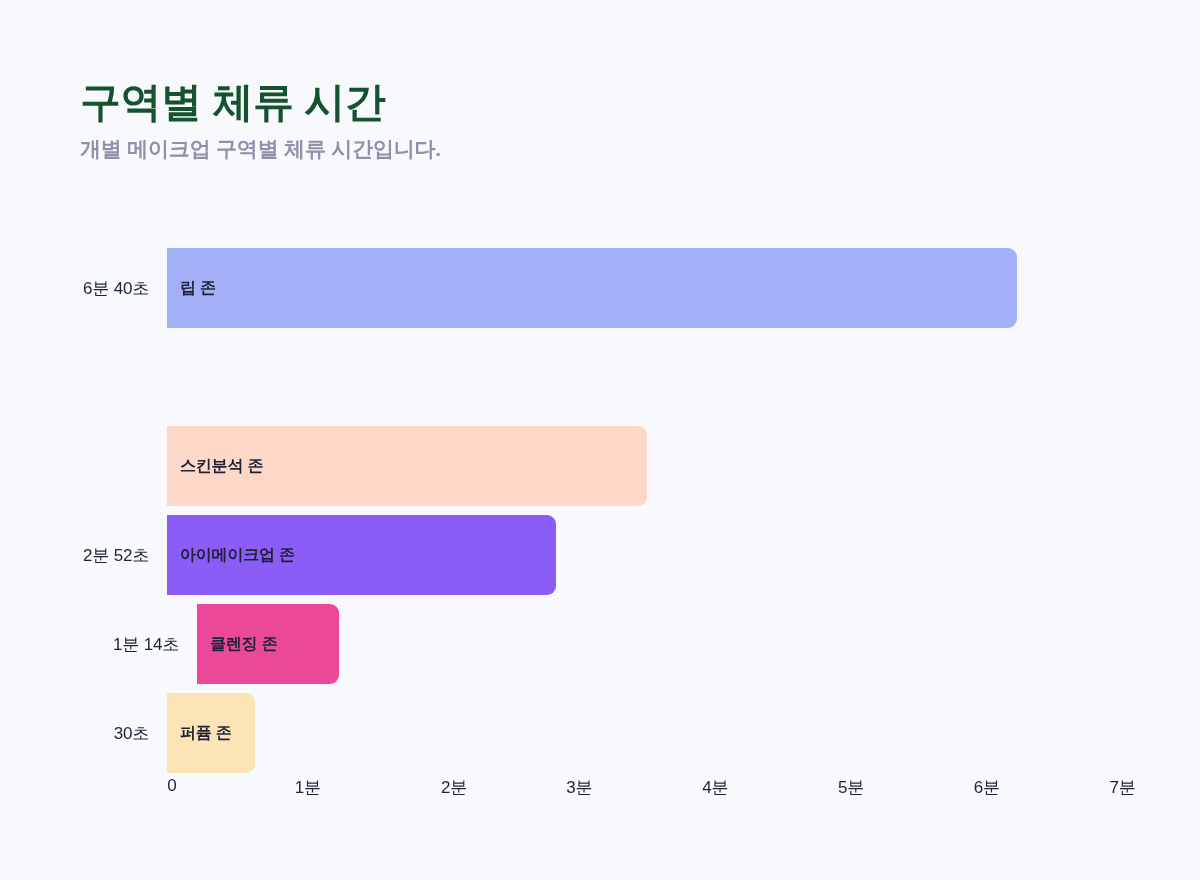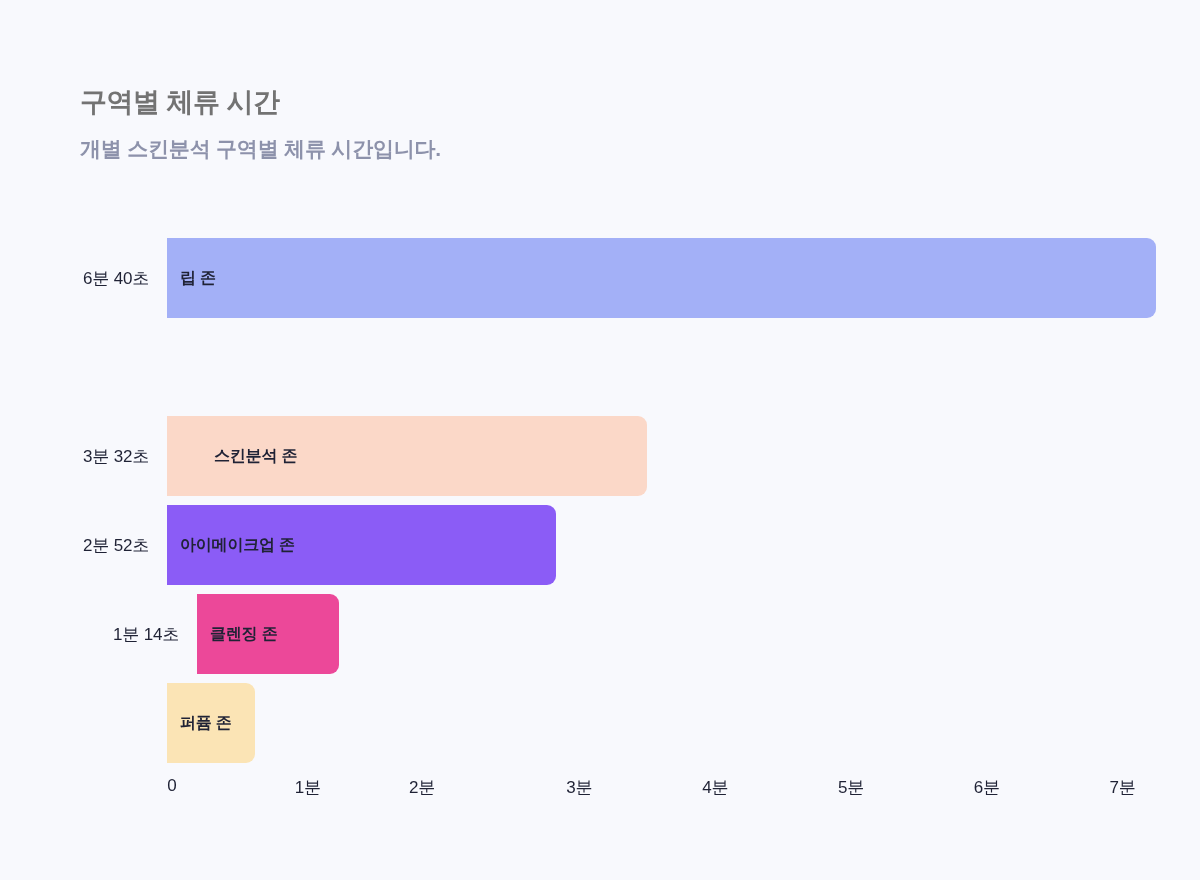--- a/index.html
+++ b/index.html
@@ -27,43 +27,43 @@
 
   
   .chart-header {
     position: absolute;
     left: 80px;
     top: 76px;
     width: 1000px;
   }
   .chart-title {
     margin: 0;
-    font-size: 27px;
+    font-size: 41px;
     line-height: 52px;
     font-weight: 700;
     letter-spacing: -0.5px;
-    color: #737373;
+    color: #14532d;
     white-space: nowrap;
   }
   .chart-subtitle {
     margin: 0;
     padding-top: 7px;
     font-size: 21px;
     line-height: 28px;
     font-weight: 700;
     letter-spacing: -0.2px;
     color: #8d92ab;
     white-space: nowrap;
   }
 
   
   .plot-area {
     position: absolute;
     left: 0;
-    top: 230px;
+    top: 240px;
     width: 1200px;
     height: 540px;
   }
 
   .bar-row {
     position: absolute;
     left: 0;
     width: 1200px;
     height: 80px;
   }
@@ -123,59 +123,59 @@
     white-space: nowrap;
   }
 </style>
 </head>
 <body>
 
 <div class="chart-card">
 
   <div class="chart-header">
     <h1 class="chart-title">구역별 체류 시간</h1>
-    <p class="chart-subtitle">개별 스킨분석 구역별 체류 시간입니다.</p>
+    <p class="chart-subtitle">개별 메이크업 구역별 체류 시간입니다.</p>
   </div>
 
   <div class="plot-area">
       <div class="bar-row" style="top: 8px;">
         <div class="cat-label">6분 40초</div>
-        <div class="bar" style="width: 989px; background: rgb(163, 176, 247);">
+        <div class="bar" style="width: 850px; background: rgb(163, 176, 247);">
           <span class="bar-label">립 존</span>
         </div>
       </div>
       <div class="bar-row" style="top: 186px;">
-        <div class="cat-label">3분 32초</div>
-        <div class="bar" style="width: 480px; background: rgb(251, 216, 200); padding-left: 34px;">
+        <div class="bar" style="width: 480px; background: rgb(251, 216, 200);">
           <span class="bar-label">스킨분석 존</span>
         </div>
       </div>
       <div class="bar-row" style="top: 275px;">
         <div class="cat-label">2분 52초</div>
         <div class="bar" style="width: 389px; background: #8b5cf6;">
           <span class="bar-label">아이메이크업 존</span>
         </div>
       </div>
       <div class="bar-row" style="top: 364px; margin-left: 30px;">
         <div class="cat-label">1분 14초</div>
         <div class="bar" style="width: 142px; background: #ec4899;">
           <span class="bar-label">클렌징 존</span>
         </div>
       </div>
       <div class="bar-row" style="top: 453px;">
+        <div class="cat-label">30초</div>
         <div class="bar" style="width: 88px; background: rgb(251, 228, 181);">
           <span class="bar-label">퍼퓸 존</span>
         </div>
       </div>
     </div>
 
   <div class="x-axis">
       <div class="x-tick" style="left: 172px;">0</div>
       <div class="x-tick" style="left: 307.8px;">1분</div>
-      <div class="x-tick" style="left: 422px; text-align: right;">2분</div>
+      <div class="x-tick" style="left: 454px; text-align: right;">2분</div>
       <div class="x-tick" style="left: 579.4px;">3분</div>
       <div class="x-tick" style="left: 715.2px;">4분</div>
       <div class="x-tick" style="left: 851px;">5분</div>
       <div class="x-tick" style="left: 986.8px;">6분</div>
       <div class="x-tick" style="left: 1122.6px;">7분</div>
     </div>
 
 </div>
 
 </body></html>

